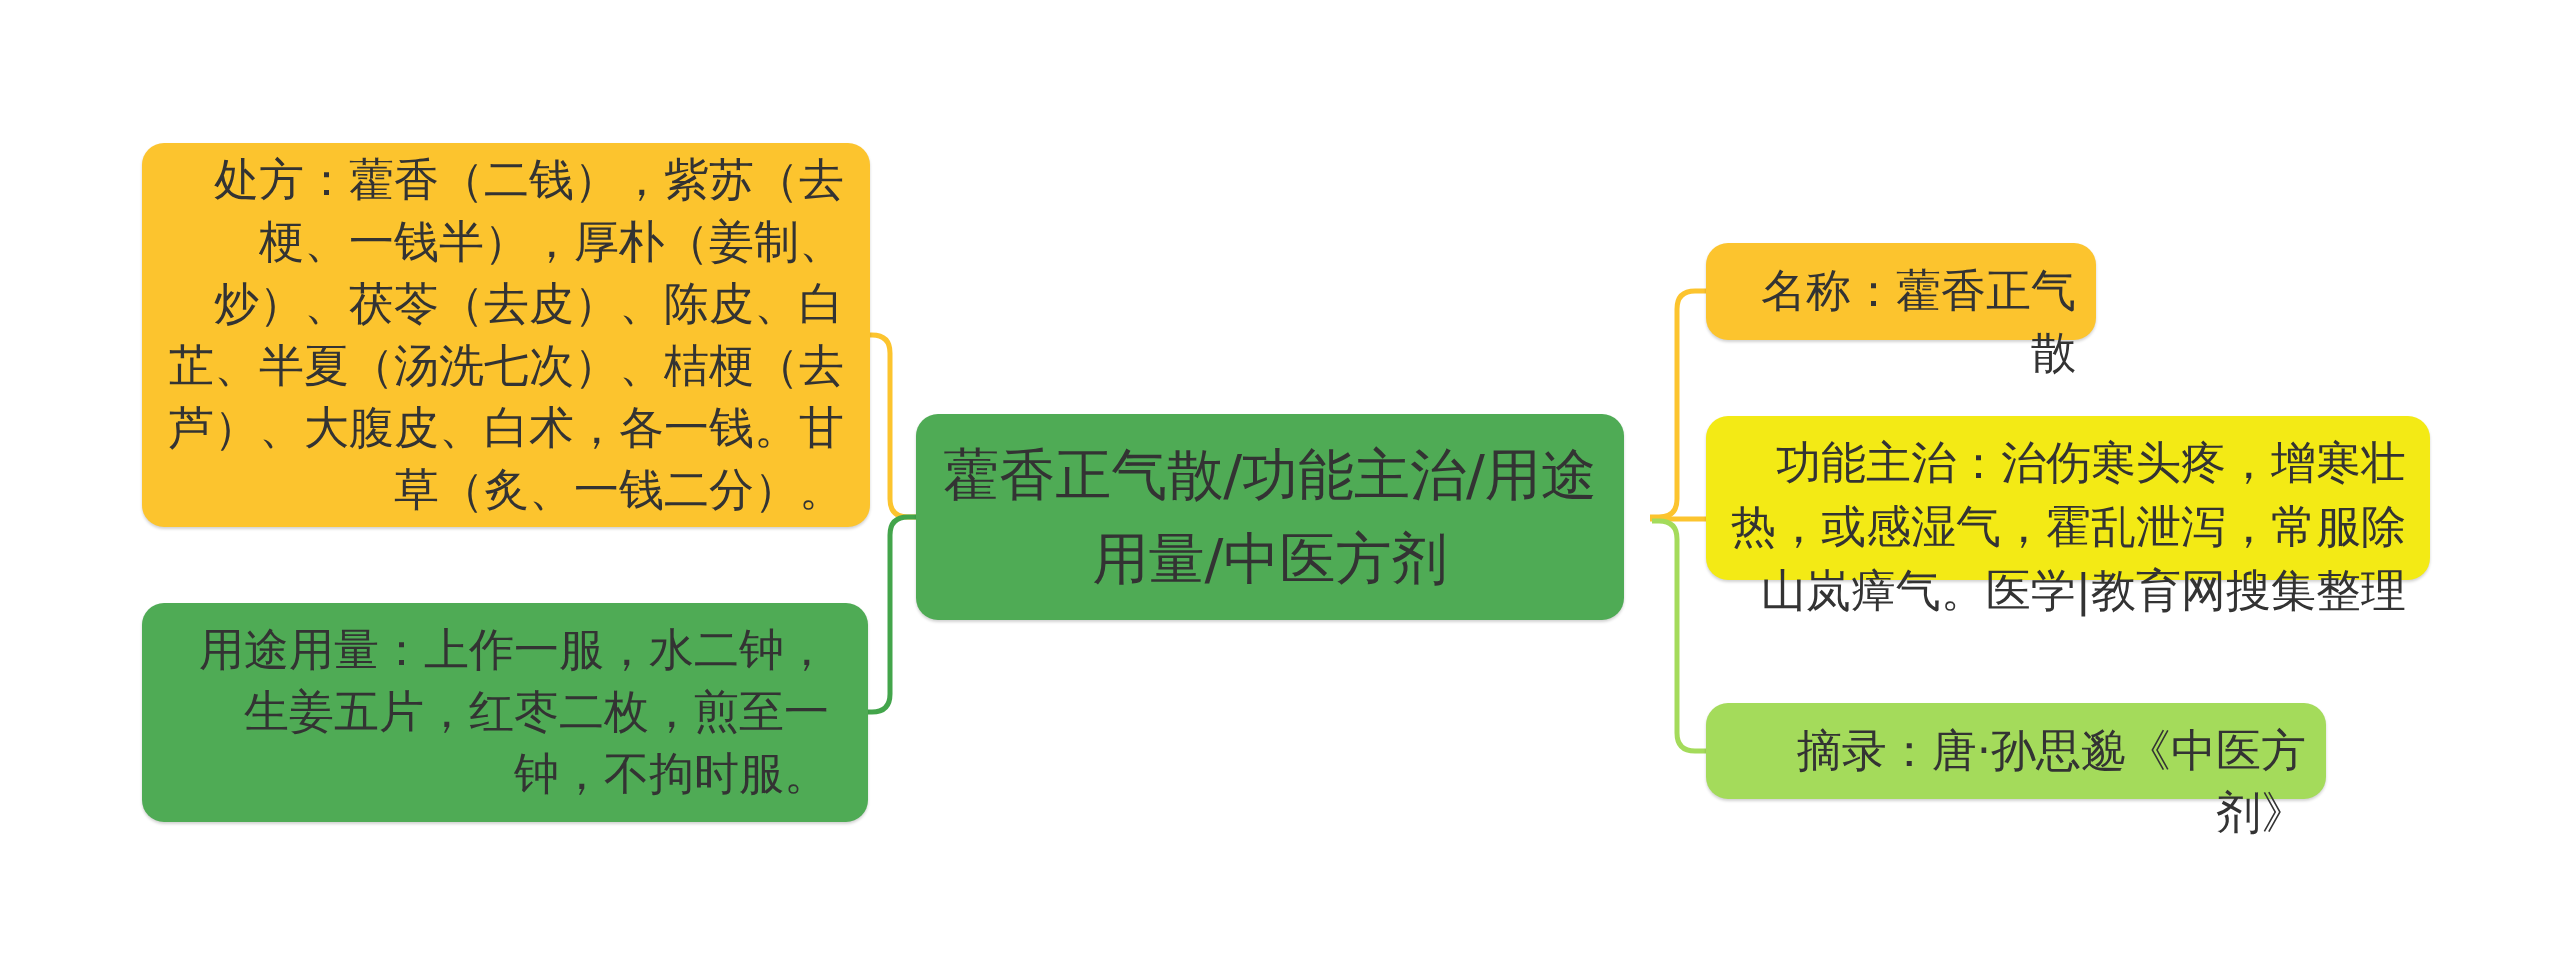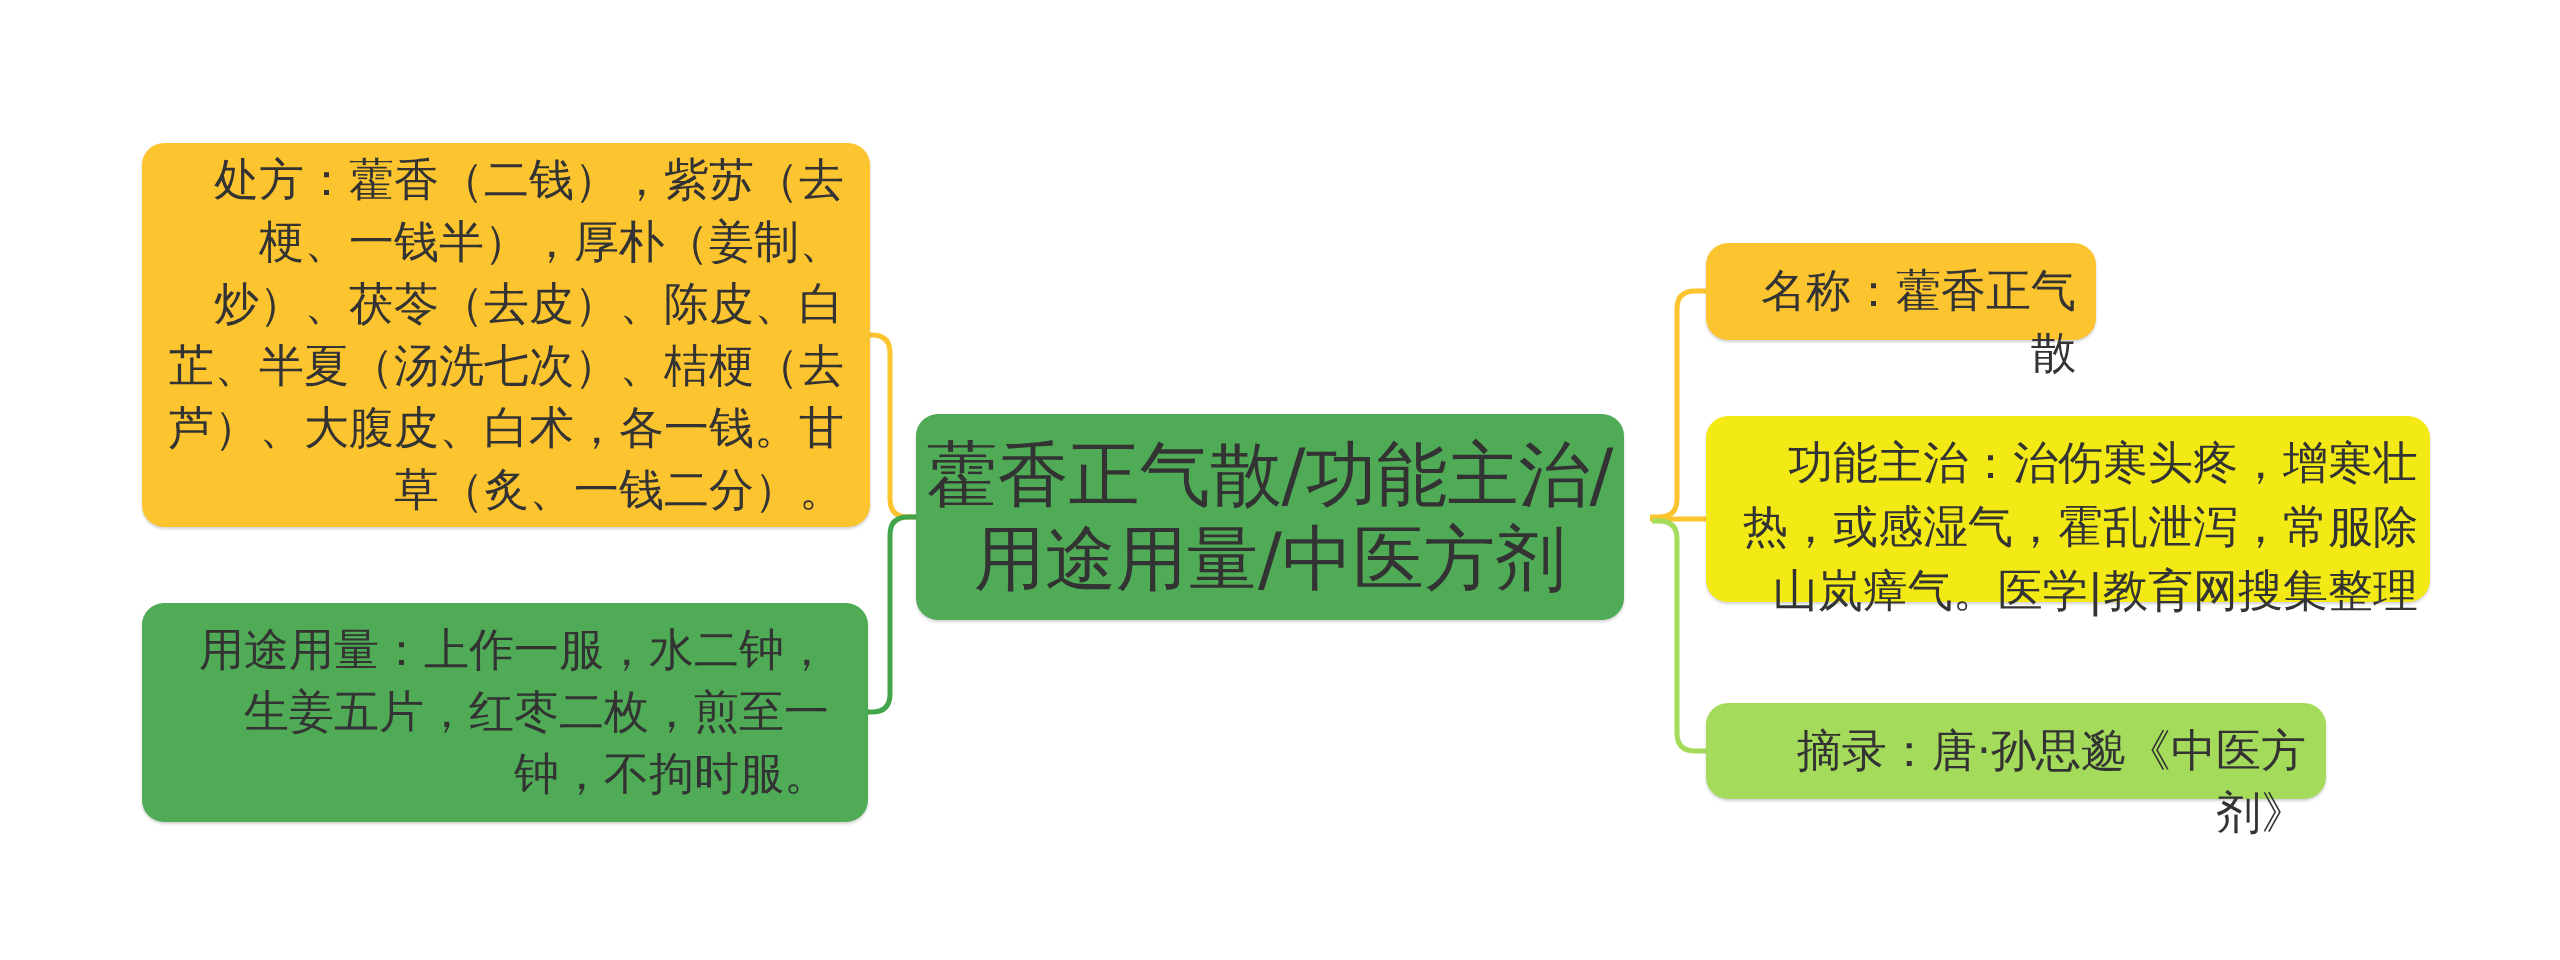--- a/index.html
+++ b/index.html
@@ -33,23 +33,23 @@
   }
   .node span { display: block; }
   .bg-orange  { background: #FCC42E; }
   .bg-green   { background: #4FAB55; }
   .bg-yellow  { background: #F3EA15; }
   .bg-lgreen  { background: #A4DB5B; }
 
   .node-prescription { left: 142px;  top: 143px; width: 728px; height: 384px; padding: 6px 26px; }
   .node-usage        { left: 142px;  top: 603px; width: 726px; height: 219px; padding: 16px 39px; }
   .node-root         { left: 916px;  top: 414px; width: 708px; height: 206px; padding: 19px 7px;
-                       font-size: 71px; line-height: 84px; text-align: center; }
+                       font-size: 56px; line-height: 84px; text-align: center; }
   .node-name         { left: 1706px; top: 243px; width: 390px; height: 97px;  padding: 17px 20px; }
-  .node-indications  { left: 1706px; top: 416px; width: 724px; height: 186px; padding: 15px 12px;
+  .node-indications  { left: 1706px; top: 416px; width: 724px; height: 164px; padding: 15px 24px;
                        line-height: 64px; }
   .node-excerpt      { left: 1706px; top: 703px; width: 620px; height: 96px;  padding: 17px 20px; }
 </style>
 </head>
 <body>
 
 <div class="canvas">
 
   <svg class="edges" viewBox="0 0 2560 960">
     <path d="M856 335 H872 Q890 335 890 353 V499 Q890 517 908 517 H918" stroke="#FCC42E"></path>

